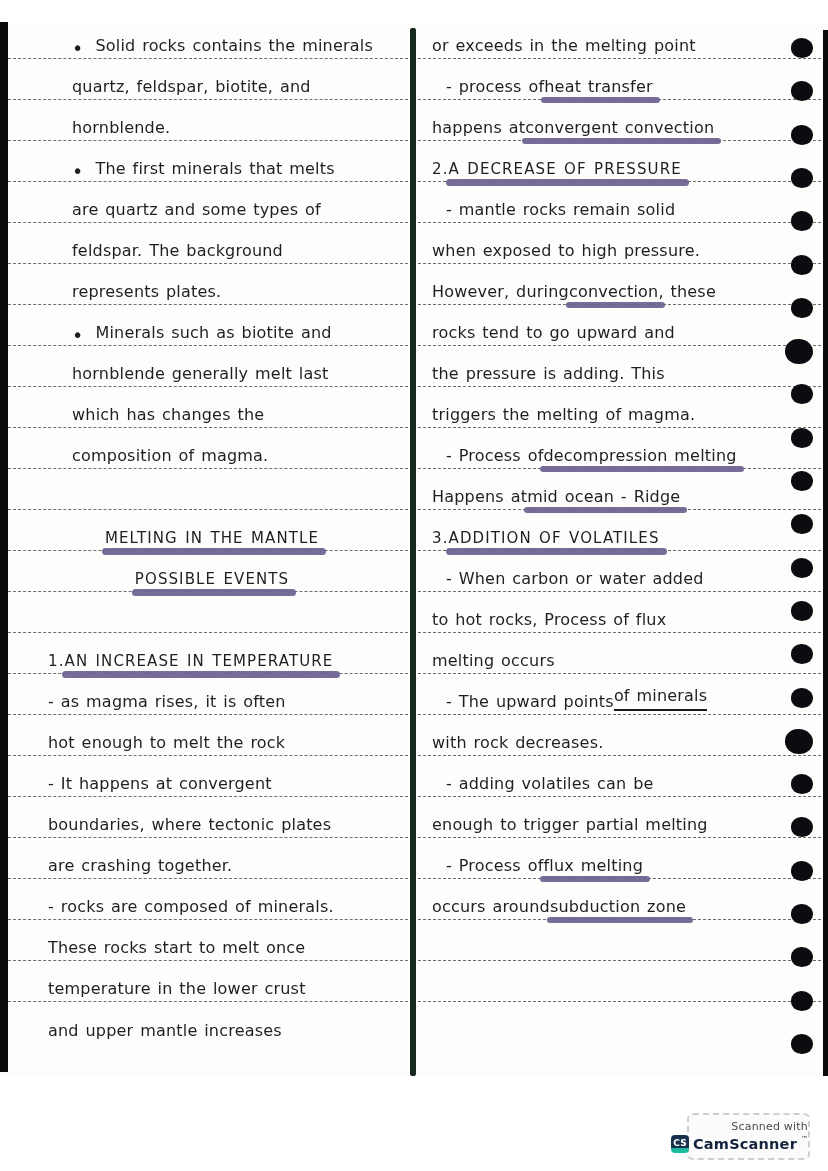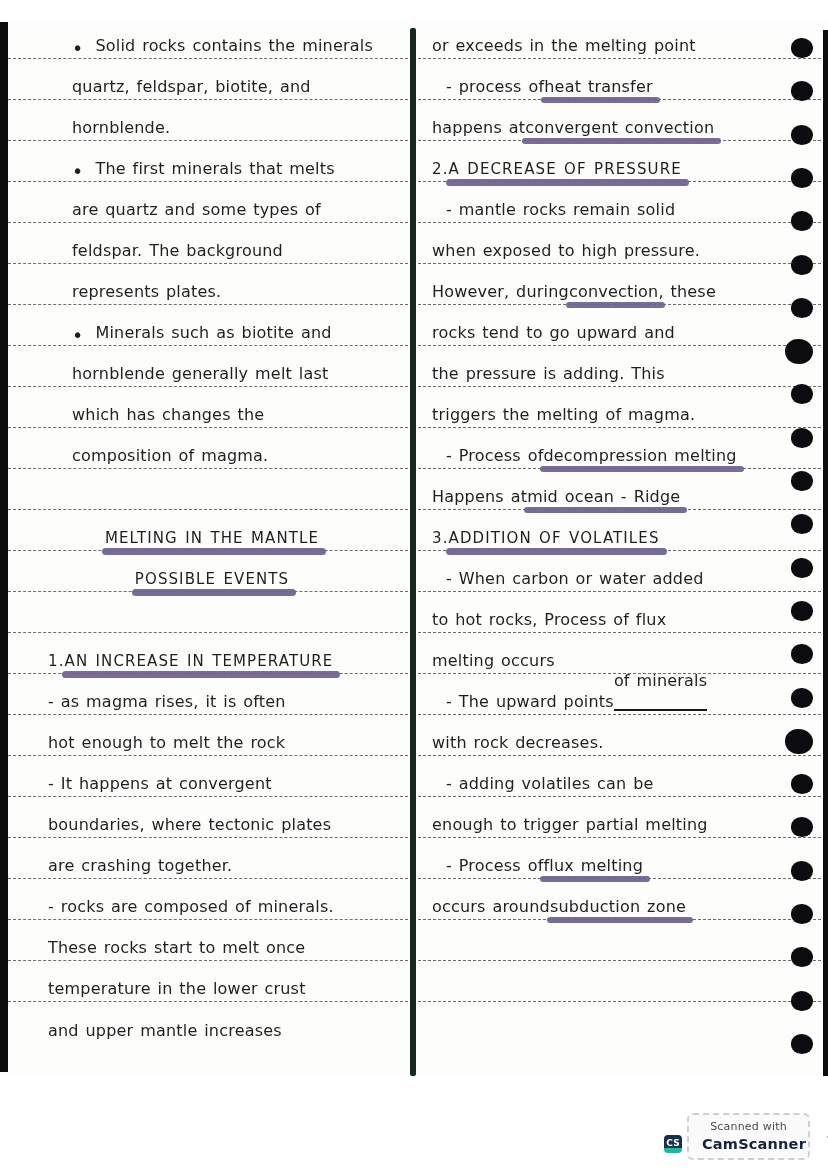--- a/index.html
+++ b/index.html
@@ -36,34 +36,34 @@
   .row.dash   { padding-left:28px;align-items:flex-end; }
   .row.center { justify-content:center; padding-left:12px; }
   .row.caps   { font-size:15px; letter-spacing:1.1px; font-weight:500; }
 
   .bullet { font-size:19px; line-height:14px; margin-right:12px; }
 
   .seg { position:relative; display:inline-block; }
   .seg.u-purple::after { content:""; position:absolute; left:-3px; right:-7px; bottom:-7px;
                          height:6px; background:#6c6190; border-radius:3.5px; opacity:.92; }
   .row.caps .seg.u-purple::after { height:7px; bottom:-8px; }
-  .seg.u-black { border-bottom:2.5px solid #1a1a1a; padding-bottom:19px; }
+  .seg.u-black { border-bottom:2.5px solid #1a1a1a; padding-bottom:4px; }
 
   
   .holes { position:absolute; left:0; top:0; width:828px; height:1076px; pointer-events:none; }
   .hole { position:absolute; left:791px; width:22px; height:20px; background:#0b0b10;
           border-radius:48% 52% 50% 50%; }
   .hole.big { left:785px; width:28px; height:25px; }
 
   
   .badge { position:absolute; left:687px; top:1113px; width:123px; height:47px;
            border:2px dashed #cfcfcf; border-radius:6px; background:#fbfbfb;
-           display:flex; flex-direction:column; align-items:center; justify-content:center; gap:2px; }
+           display:flex; flex-direction:column; align-items:flex-end; justify-content:center; gap:2px; }
   .badge-line1 { font-size:11px; color:#4b4b4b; letter-spacing:.2px; }
-  .badge-line2 { display:flex; align-items:center; gap:20px; }
+  .badge-line2 { display:flex; align-items:center; gap:4px; }
   .cs-logo { width:18px; height:18px; border-radius:4px; overflow:hidden;
              background:linear-gradient(180deg,#16304d 0 74%,#1cb99e 74% 100%);
              color:#ffffff; font-size:9px; font-weight:bold;
              display:flex; align-items:center; justify-content:center; padding-bottom:3px; }
   .badge-brand { font-size:14.5px; font-weight:bold; color:#16233c; letter-spacing:.2px; }
   .badge-tm { font-size:7px; color:#16233c; align-self:flex-start; }
 </style>
 </head>
 <body>
 

